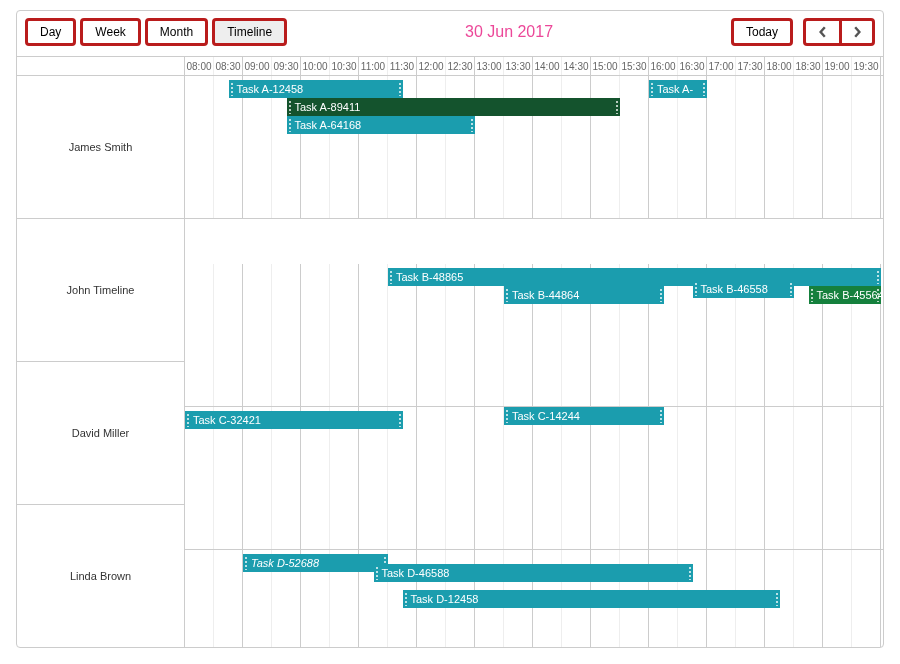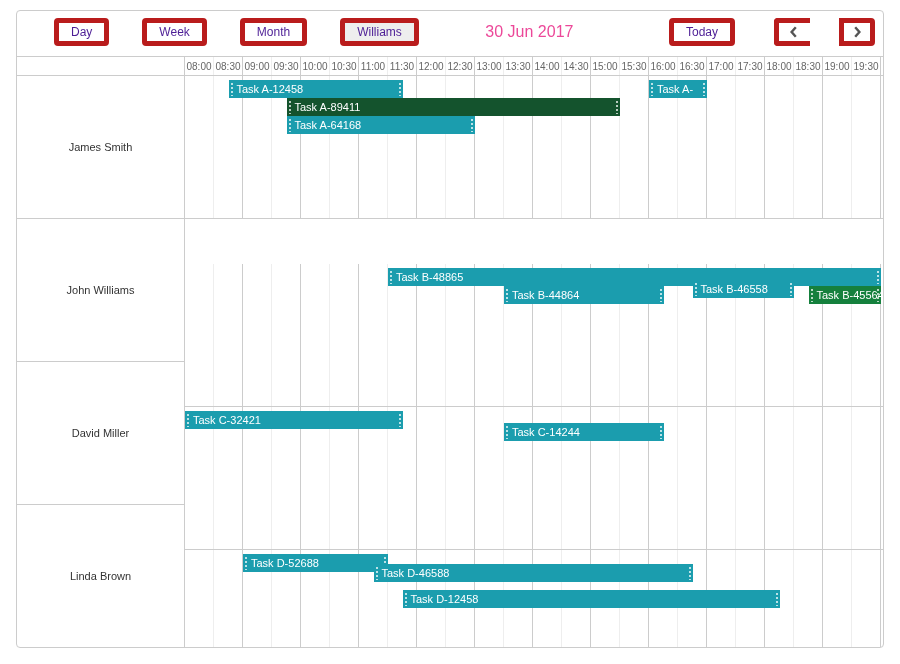--- a/index.html
+++ b/index.html
@@ -3,21 +3,21 @@
   <meta charset="utf-8">
   <style>
     *{margin:0;padding:0;box-sizing:border-box;}
     body{font-family:Arial,Helvetica,sans-serif;font-size:12px;color:#333;background:#fff;}
     .wrap{width:900px;height:664px;padding:10px 16px 16px 16px;}
     .panel{border:1px solid #ccc;border-radius:4px;height:638px;position:relative;background:#fff;}
 
     
     .header{height:40px;padding:6px 8px 4px 8px;display:flex;align-items:center;justify-content:space-between;}
     .btngrp{display:flex;gap:4px;}
-    .btn{border:5px solid #b91c1c;background:#fff;border-radius:4px;height:28px;padding:0 12px;font-size:12px;cursor:pointer;color:#4c1d95;display:flex;align-items:center;justify-content:center;margin-left:29px;}
+    .btn{border:3px solid #b91c1c;background:#fff;border-radius:4px;height:28px;padding:0 12px;font-size:12px;cursor:pointer;color:#000000;display:flex;align-items:center;justify-content:center;}
     .btn.active{background:#eee;}
     .navbtn{width:36px;padding:0;}
     .navgrp{display:flex;}
     .navgrp .btn:first-child{border-top-right-radius:0;border-bottom-right-radius:0;border-right:none;}
     .navgrp .btn:last-child{border-top-left-radius:0;border-bottom-left-radius:0;}
     .title{font-size:16px;color:#ec4899;}
 
     .right-controls{display:flex;align-items:flex-end;gap:10px;}
 
     
@@ -48,21 +48,21 @@
 <body>
 
 <div class="wrap">
   <div class="panel">
 
     <div class="header">
       <div class="btngrp" id="view-btns">
           <button class="btn">Day</button>
           <button class="btn">Week</button>
           <button class="btn">Month</button>
-          <button class="btn active">Williams</button>
+          <button class="btn active">Timeline</button>
         </div>
       <div class="title">30 Jun 2017</div>
       <div class="right-controls">
         <button class="btn">Today</button>
         <div class="navgrp">
           <button class="btn navbtn">
             <svg class="arrow-svg" viewBox="0 0 10 10">
                 <path d="M6.5 1 L3 5 L6.5 9" fill="none" stroke="#555" stroke-width="2"></path>
               </svg>
           </button>
@@ -98,21 +98,21 @@
           <div class="timecell">16:30</div>
           <div class="timecell">17:00</div>
           <div class="timecell">17:30</div>
           <div class="timecell">18:00</div>
           <div class="timecell">18:30</div>
           <div class="timecell">19:00</div>
           <div class="timecell">19:30</div>
         </div>
       <div class="resources" id="resources">
           <div class="resrow" style="height: 143px;">James Smith</div>
-          <div class="resrow" style="height: 143px;">John Williams</div>
+          <div class="resrow" style="height: 143px;">John Timeline</div>
           <div class="resrow" style="height: 143px; text-align: center;">David Miller</div>
           <div class="resrow" style="height: 143px;">Linda Brown</div>
         </div>
       <div class="grid" id="grid">
           <div class="gridrow" style="height: 143px;">
             <div class="cols">
               <div class="col"></div>
               <div class="col"></div>
               <div class="col"></div>
               <div class="col"></div>
@@ -195,21 +195,21 @@
               <div class="col"></div>
               <div class="col"></div>
               <div class="col"></div>
               <div class="col"></div>
               <div class="col"></div>
               <div class="col"></div>
               <div class="col"></div>
               <div class="col"></div>
             </div>
             <div class="event" style="left: 0px; width: 217.5px; top: 4px; background: rgb(27, 157, 174);">Task C-32421</div>
-            <div class="event" style="left: 319px; width: 159.5px; top: 16px; background: rgb(27, 157, 174);">Task C-14244</div>
+            <div class="event" style="left: 319px; width: 159.5px; top: 0; background: rgb(27, 157, 174);">Task C-14244</div>
           </div>
           <div class="gridrow" style="height: 143px;">
             <div class="cols">
               <div class="col"></div>
               <div class="col"></div>
               <div class="col"></div>
               <div class="col"></div>
               <div class="col"></div>
               <div class="col"></div>
               <div class="col"></div>
@@ -224,21 +224,21 @@
               <div class="col"></div>
               <div class="col"></div>
               <div class="col"></div>
               <div class="col"></div>
               <div class="col"></div>
               <div class="col"></div>
               <div class="col"></div>
               <div class="col"></div>
               <div class="col"></div>
             </div>
-            <div class="event" style="left: 58px; width: 145px; top: 4px; background: rgb(27, 157, 174);">Task D-52688</div>
+            <div class="event" style="left: 58px; width: 145px; top: 4px; background: rgb(27, 157, 174); font-style: italic;">Task D-52688</div>
             <div class="event" style="left: 188.5px; width: 319px; top: 14px; background: rgb(27, 157, 174);">Task D-46588</div>
             <div class="event" style="left: 217.5px; width: 377px; top: 40px; background: rgb(27, 157, 174);">Task D-12458</div>
           </div>
         </div>
     </div>
 
   </div>
 </div>
 
 </body></html>

